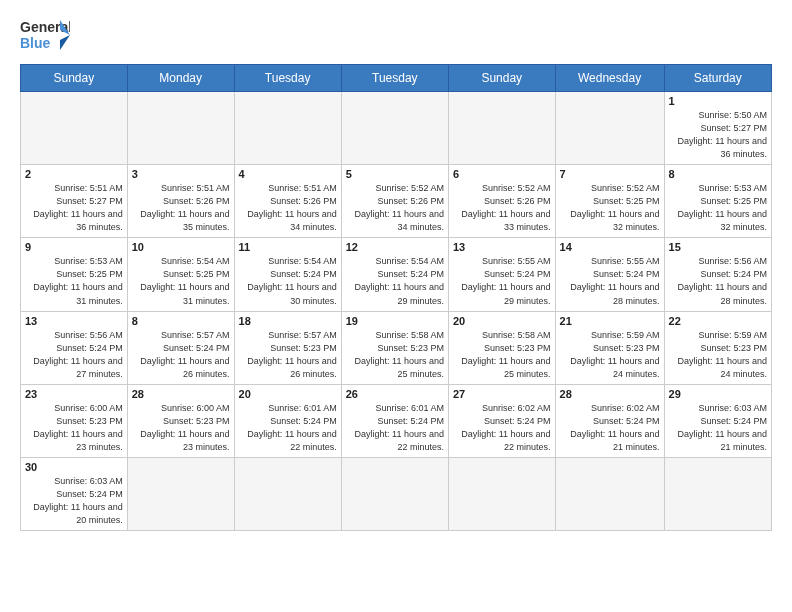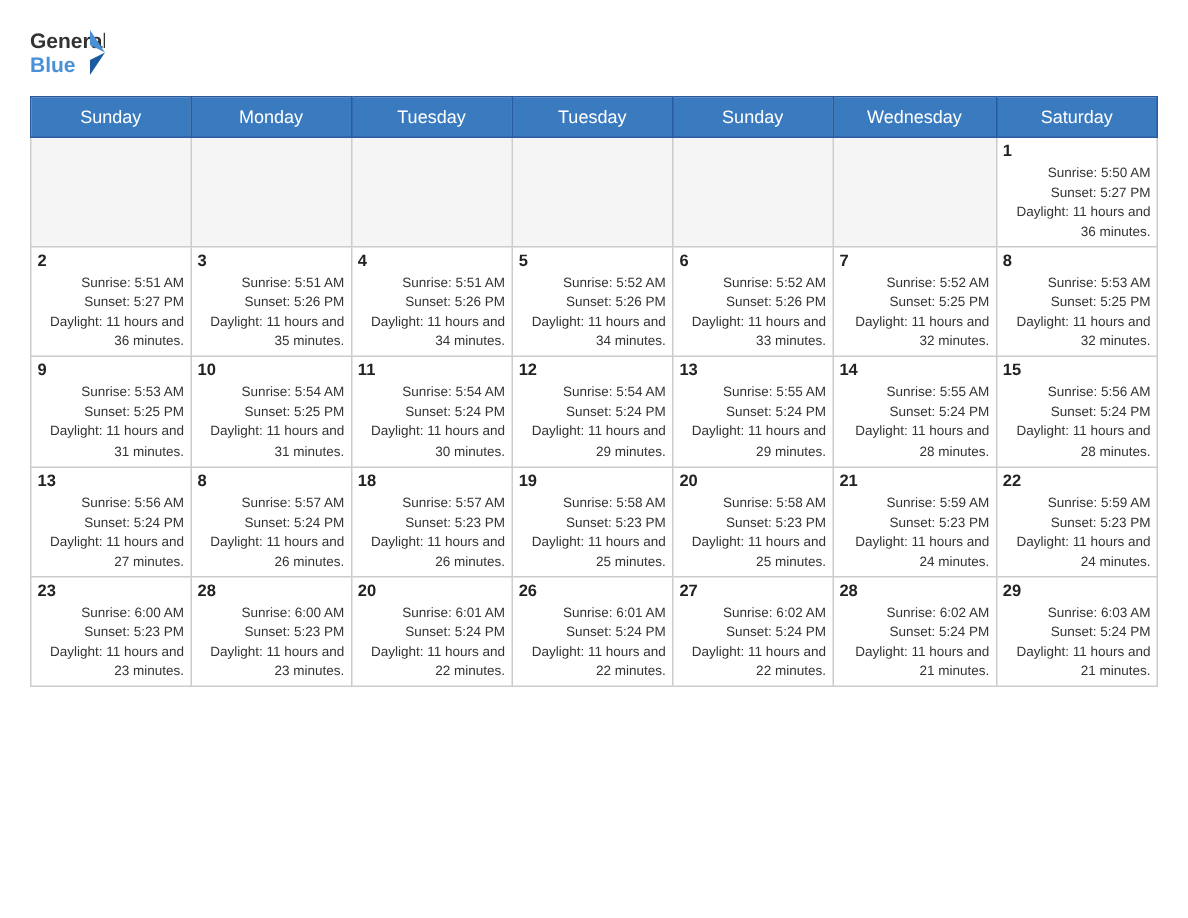--- a/index.html
+++ b/index.html
@@ -250,15 +250,29 @@
 Sunset: 5:24 PM
 Daylight: 11 hours and 21 minutes.</div>
           </td>
           <td>
             <span class="day-num">29</span>
             <div class="day-info" style="white-space: pre-line;">Sunrise: 6:03 AM
 Sunset: 5:24 PM
 Daylight: 11 hours and 21 minutes.</div>
           </td>
         </tr>
+        <tr class="last-row">
+          <td>
+            <span class="day-num">30</span>
+            <div class="day-info" style="white-space: pre-line;">Sunrise: 6:03 AM
+Sunset: 5:24 PM
+Daylight: 11 hours and 20 minutes.</div>
+          </td>
+          <td class="empty"></td>
+          <td class="empty"></td>
+          <td class="empty"></td>
+          <td class="empty"></td>
+          <td class="empty"></td>
+          <td class="empty"></td>
+        </tr>
       </tbody>
   </table>
 </div>
 
 </body></html>

